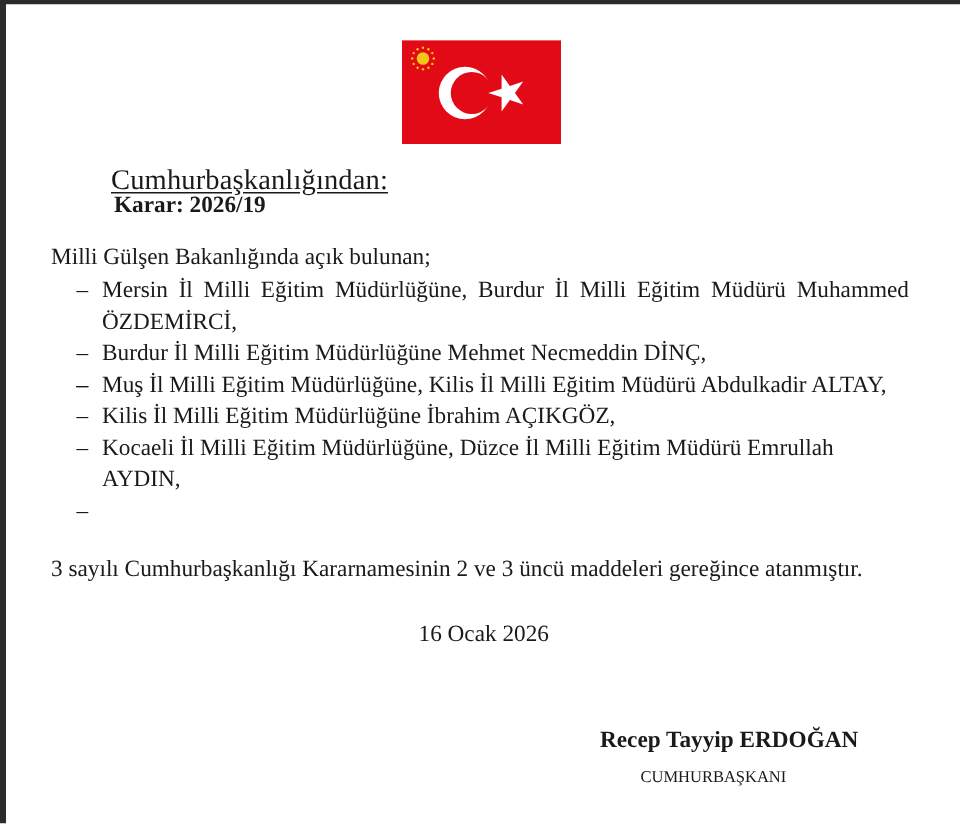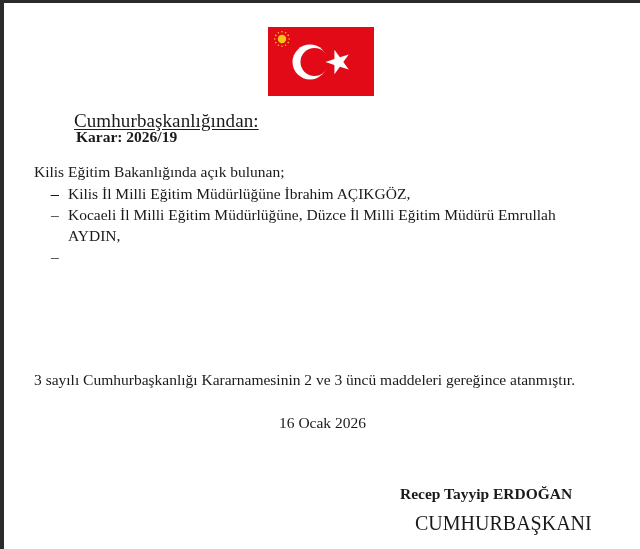--- a/index.html
+++ b/index.html
@@ -94,22 +94,22 @@
   }
   .signer-name {
     position: absolute;
     left: 400px; top: 485px;
     font-size: 15.5px;
     font-weight: bold;
     white-space: nowrap;
   }
   .signer-title {
     position: absolute;
-    left: 415px; top: 512px;
-    font-size: 20px;
+    left: 427px; top: 512px;
+    font-size: 11px;
     white-space: nowrap;
   }
 </style>
 </head>
 <body>
 
 <div class="frame-top"></div>
 <div class="frame-left"></div>
 
 <div class="page"></div>
@@ -138,37 +138,41 @@
 
     <circle cx="42" cy="35" r="17.5" fill="#ffffff"></circle>
     <circle cx="46.5" cy="35" r="14" fill="#e30a17"></circle>
 
     <polygon fill="#ffffff" points="57.5,35 66.4,32.1 66.4,22.7 71.9,30.3 80.8,27.4 75.3,35 80.8,42.6 71.9,39.7 66.4,47.3 66.4,37.9"></polygon>
   </svg>
 </div>
 
 <div class="heading">Cumhurbaşkanlığından:</div>
 <div class="decision">Karar: 2026/19</div>
-<div class="intro">Kilis Eğitim Bakanlığında açık bulunan;</div>
+<div class="intro">Milli Gülşen Bakanlığında açık bulunan;</div>
 
 <ul class="list">
   <li>
     <span class="dash">–</span>
+    <span class="first-line">Mersin İl Milli Eğitim Müdürlüğüne, Burdur İl Milli Eğitim Müdürü Muhammed</span>
+    <span>ÖZDEMİRCİ,</span>
+  </li>
+  <li>
+    <span class="dash">–</span>
+    <span>Burdur İl Milli Eğitim Müdürlüğüne Mehmet Necmeddin DİNÇ,</span>
   </li>
   <li>
     <span class="dash">–</span>
   </li>
   <li>
     <span class="dash">–</span>
   </li>
   <li>
     <span class="dash">–</span>
-  </li>
-  <li>
-    <span class="dash">–</span>
+    <span>Muş İl Milli Eğitim Müdürlüğüne, Kilis İl Milli Eğitim Müdürü Abdulkadir ALTAY,</span>
   </li>
   <li>
     <span class="dash">–</span>
     <span>Kilis İl Milli Eğitim Müdürlüğüne İbrahim AÇIKGÖZ,</span>
   </li>
   <li>
     <span class="dash">–</span>
     <span>Kocaeli İl Milli Eğitim Müdürlüğüne, Düzce İl Milli Eğitim Müdürü Emrullah AYDIN,</span>
   </li>
   <li>

